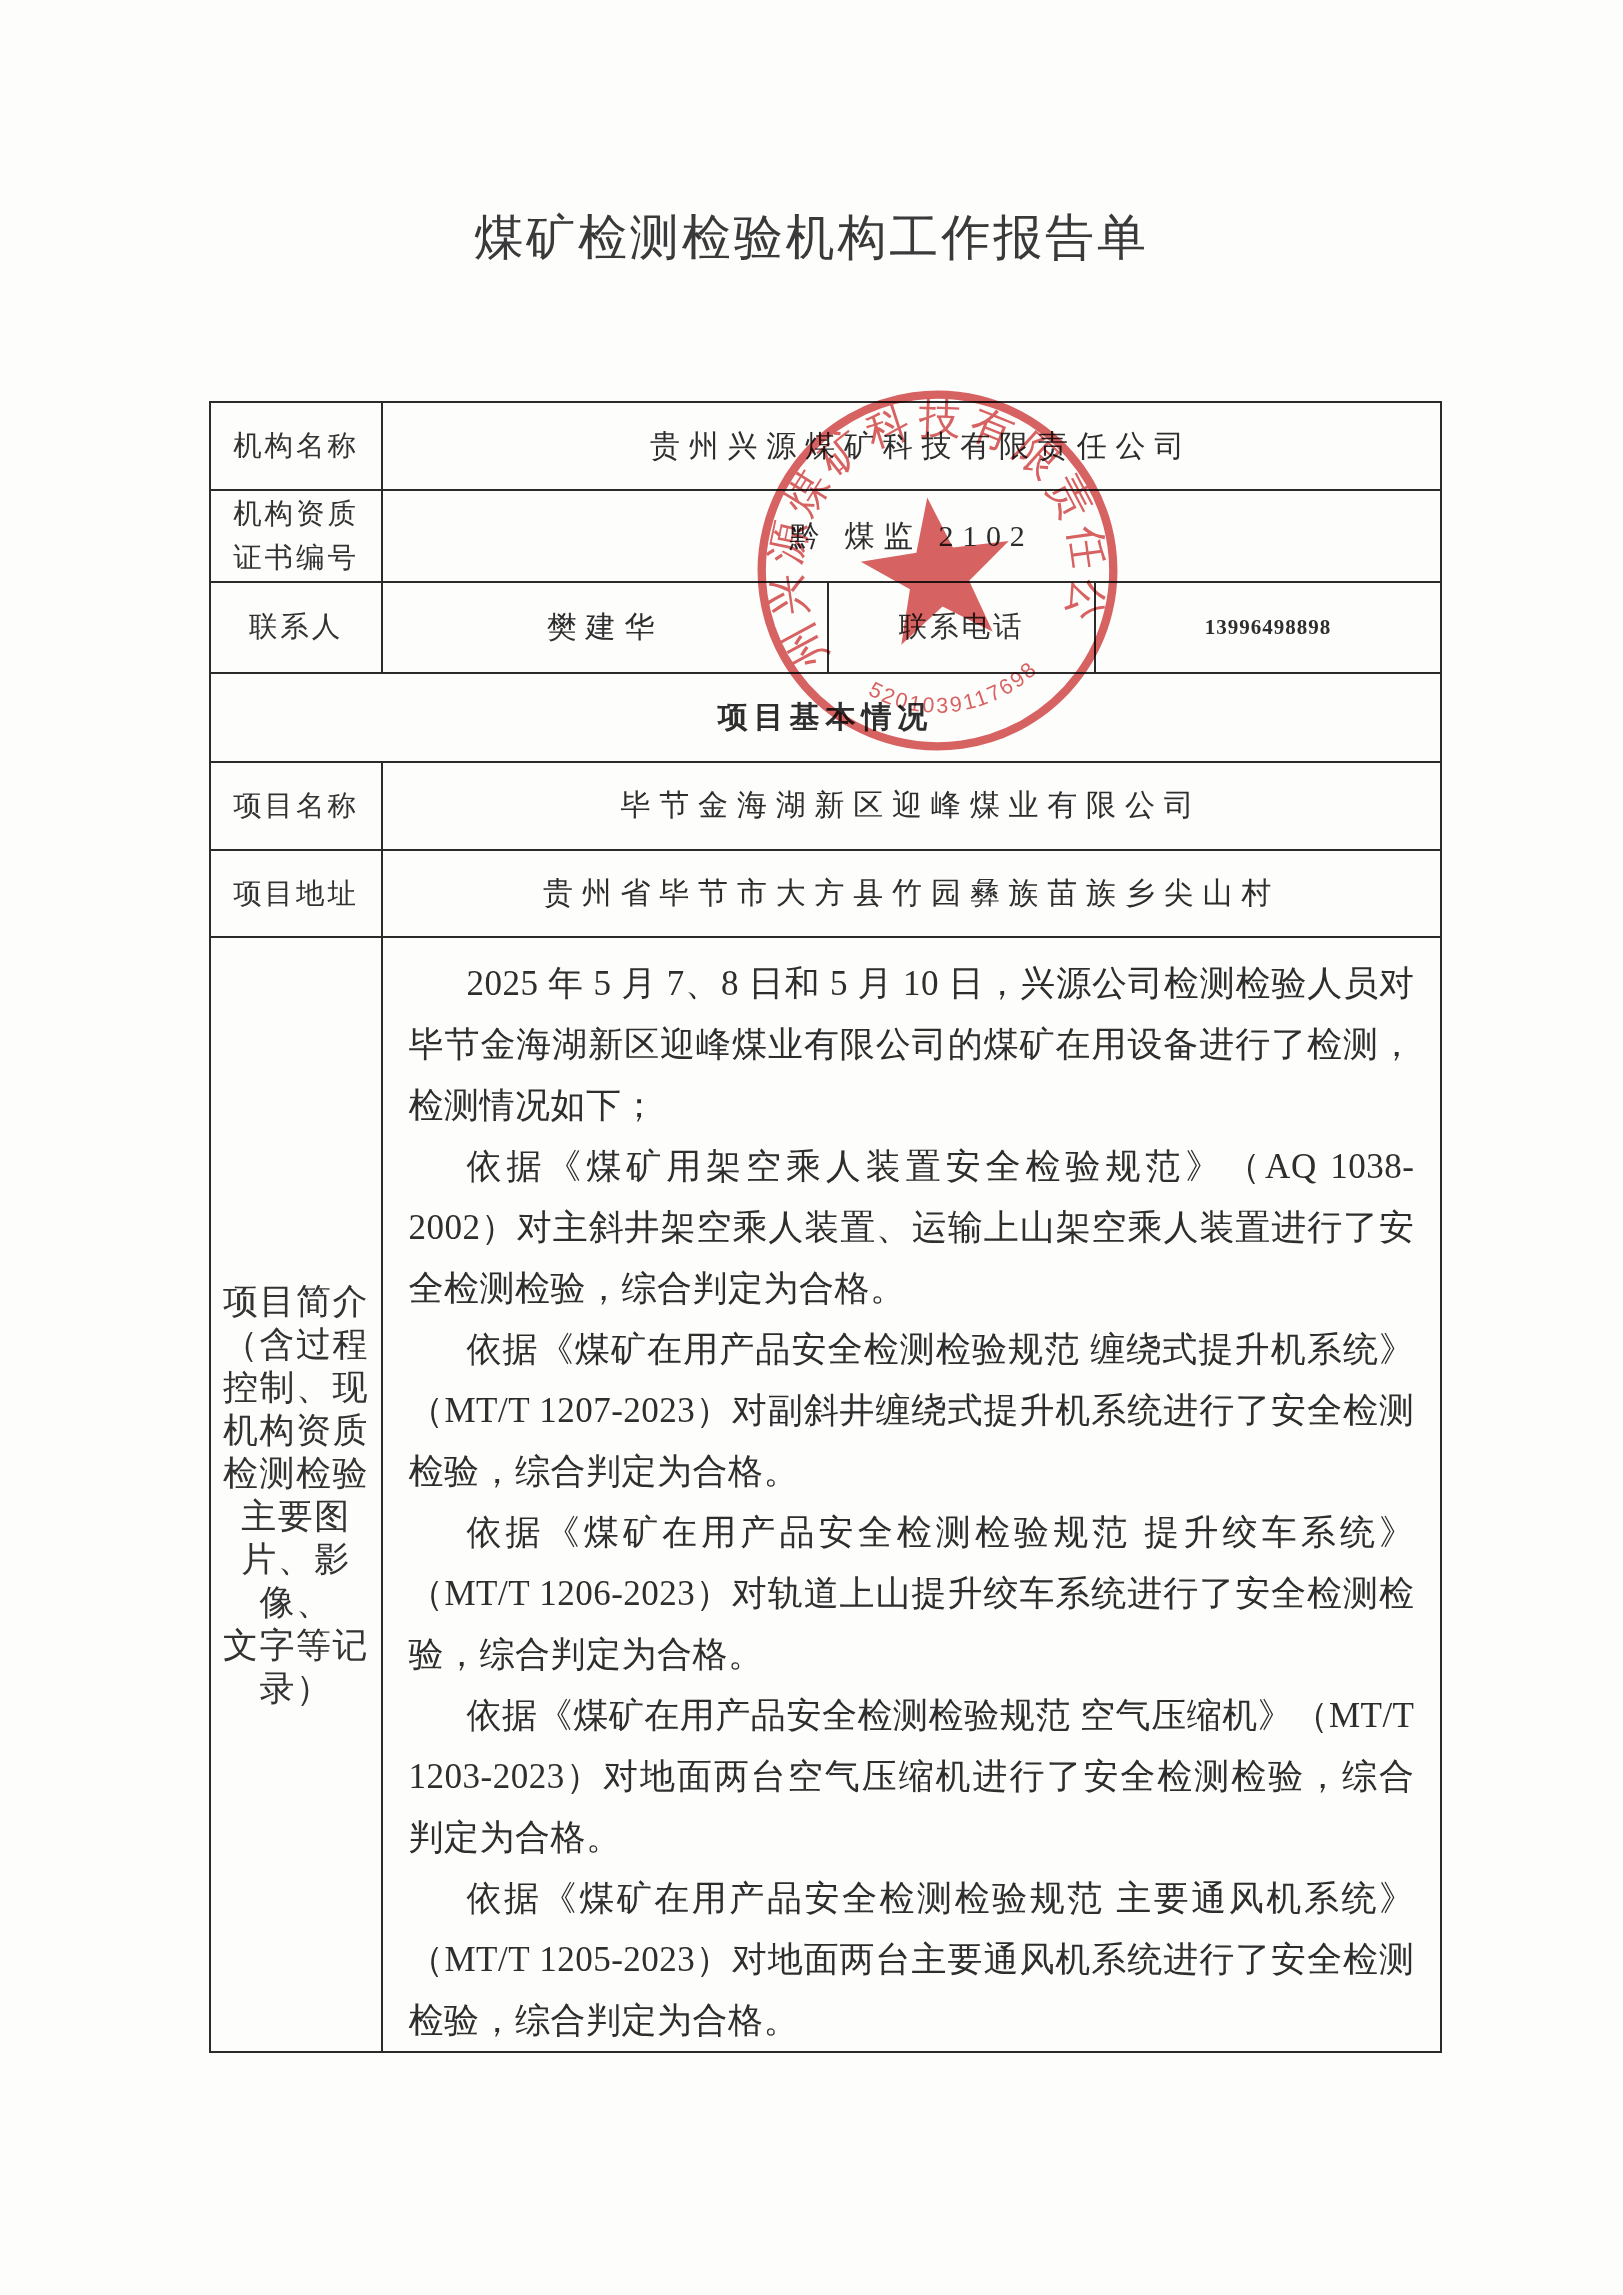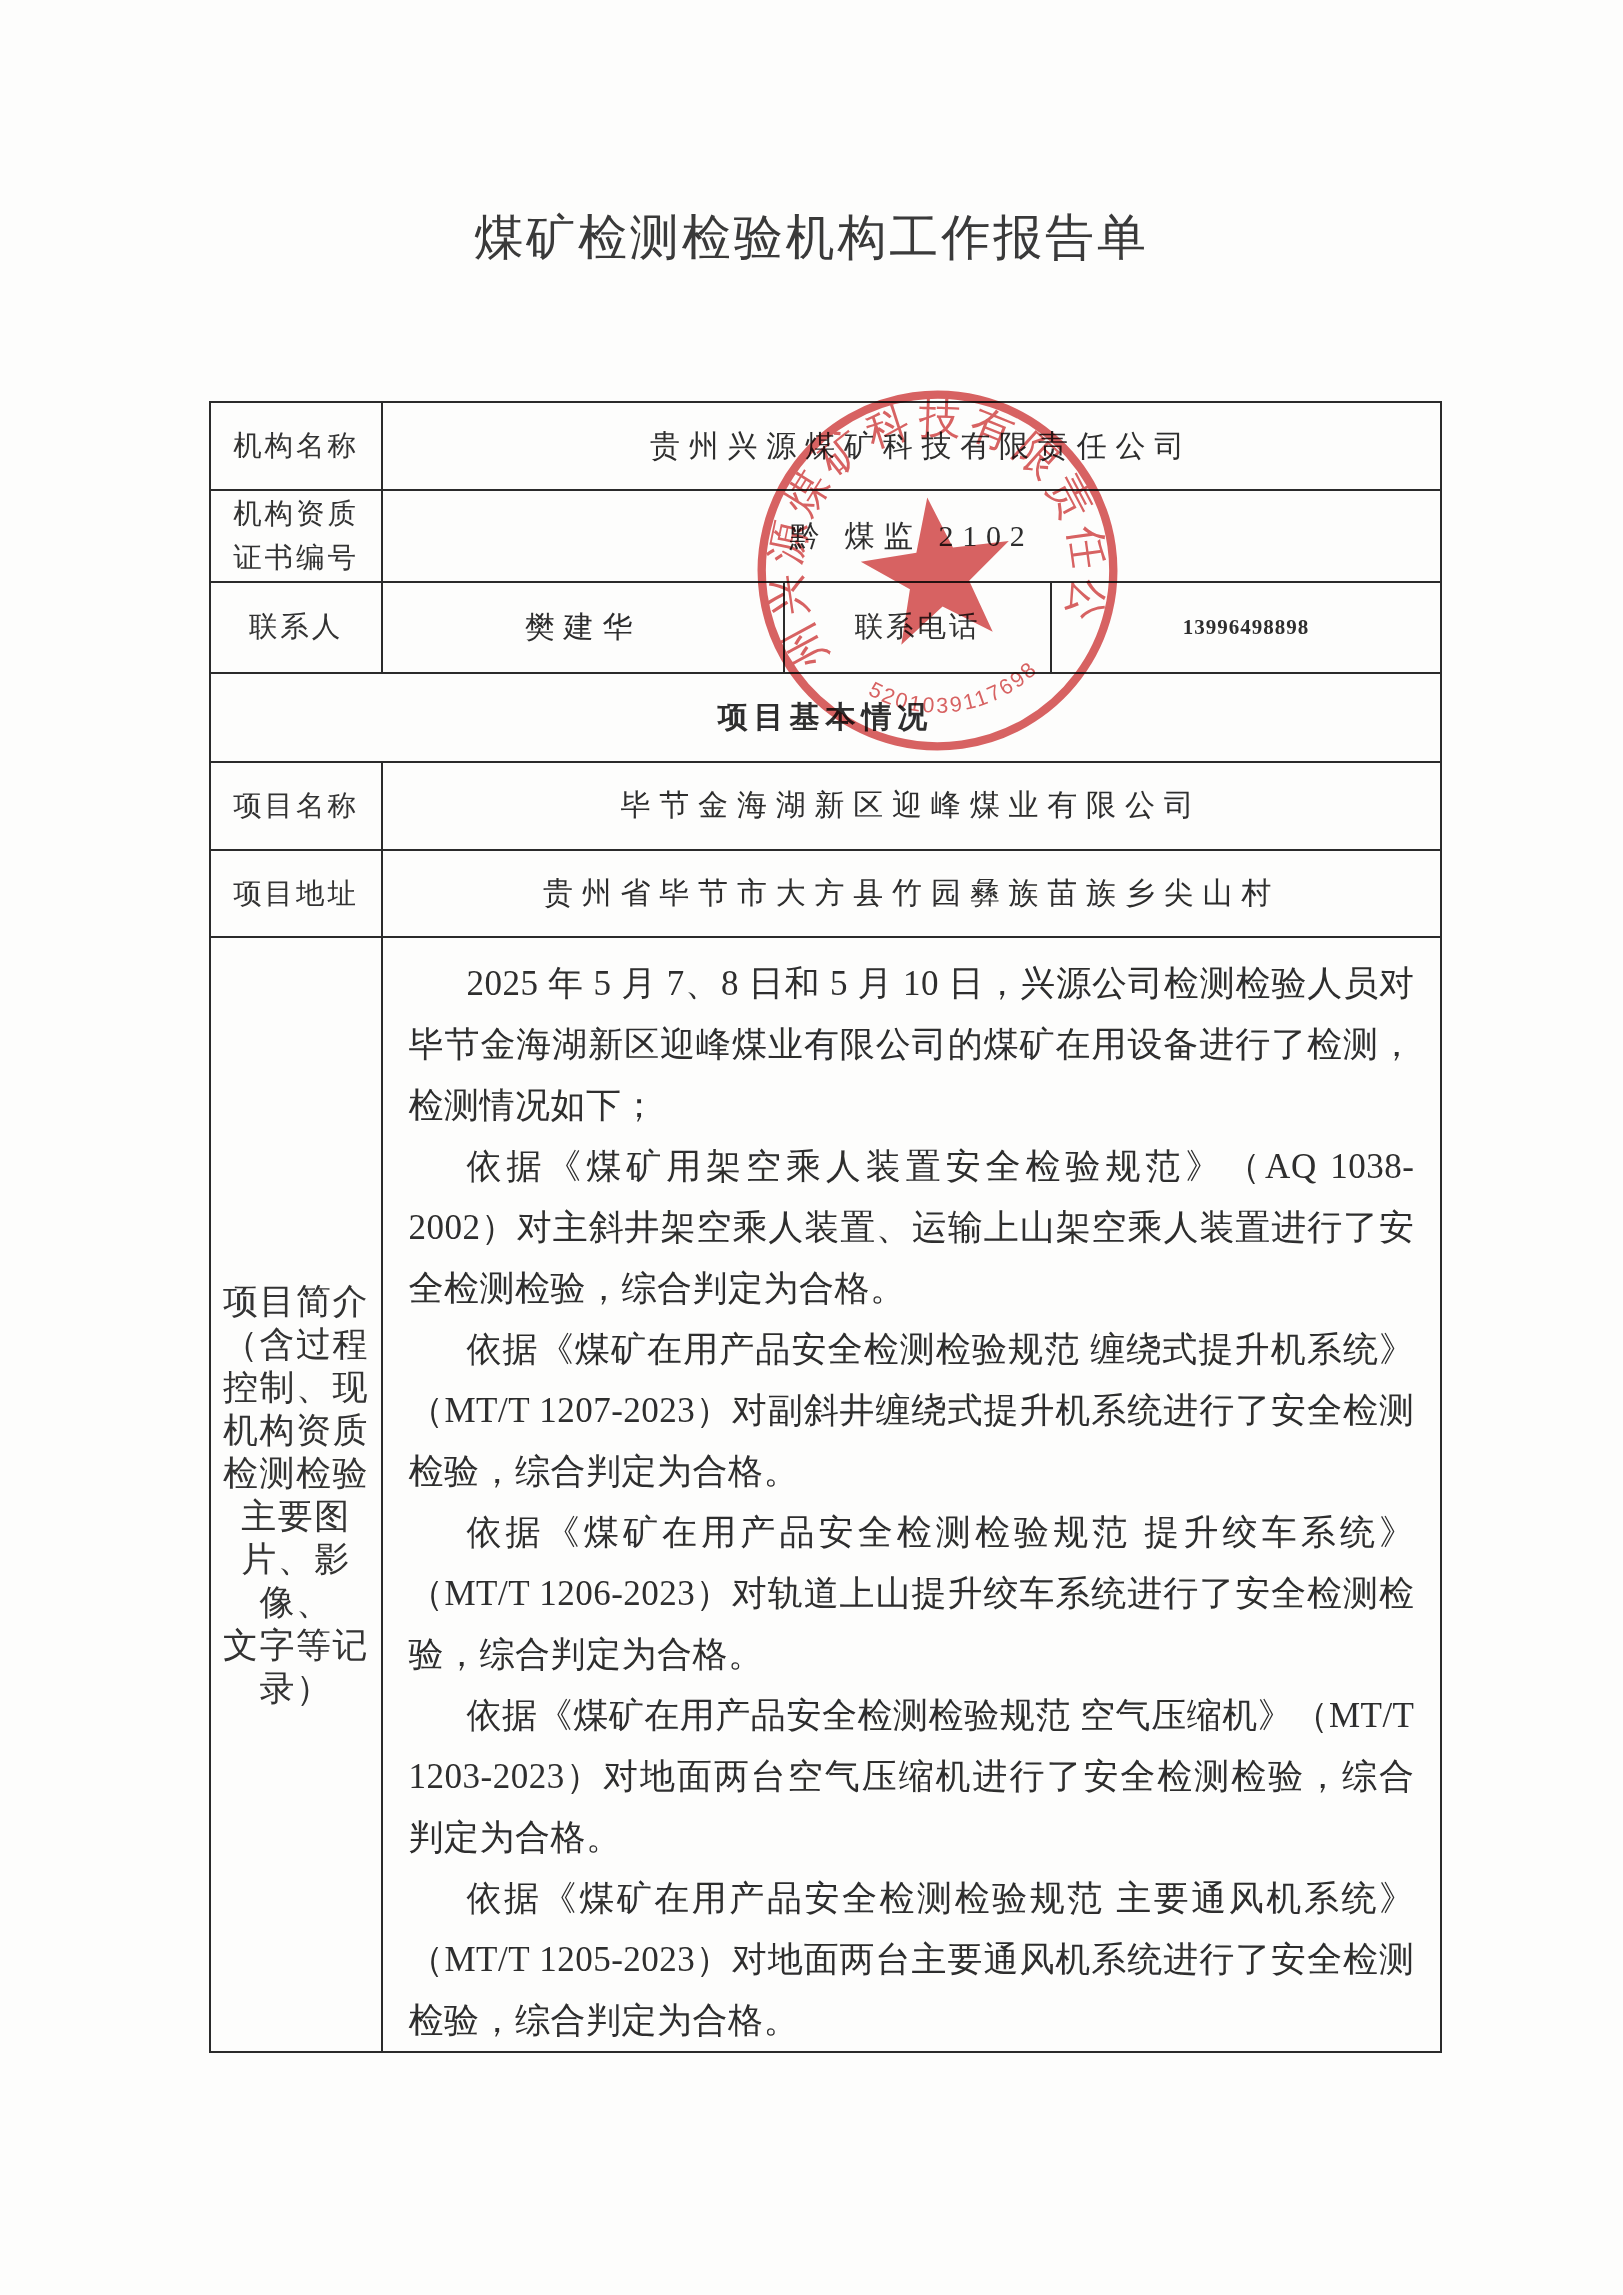--- a/index.html
+++ b/index.html
@@ -29,21 +29,21 @@
   .r1{height:93px;gap:20px;}
   .r2{height:97px;}
   .r3{height:95px;}
   .r4{height:94px;}
   .r5{height:93px;}
   .r6{height:92px;}
   .r7{flex:1;}
   .section-header-cell{
     flex:1;text-align:center;font-weight:bold;font-size:30px;letter-spacing:5.9px;color:#2e2e2e;
   }
-  .contact-name-cell{width:402px;flex:none;}
+  .contact-name-cell{width:446px;flex:none;}
   .phone-label-cell{width:267px;flex:none;font-size:28.5px;letter-spacing:2.9px;}
   .phone-value-cell{flex:1;letter-spacing:1px;font-size:21px;font-weight:bold;}
   .intro-label-cell{
     width:172px;flex:none;flex-direction:column;justify-content:center;
     font-size:35px;letter-spacing:1.5px;line-height:43px;text-align:center;color:#333;
   }
   .intro-label-cell p{margin:0;}
   .intro-body-cell{
     flex:1;display:block;padding:14.7px 25.5px 0 25.5px;
     font-size:35px;line-height:61px;letter-spacing:0.5px;color:#2e2e2e;

